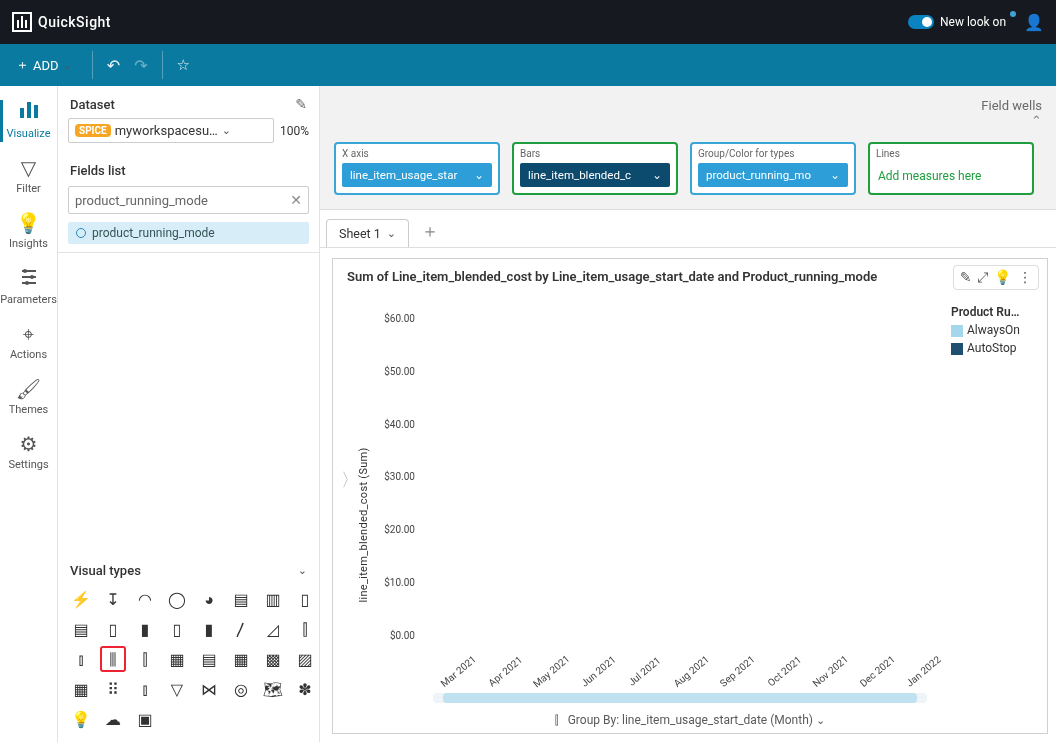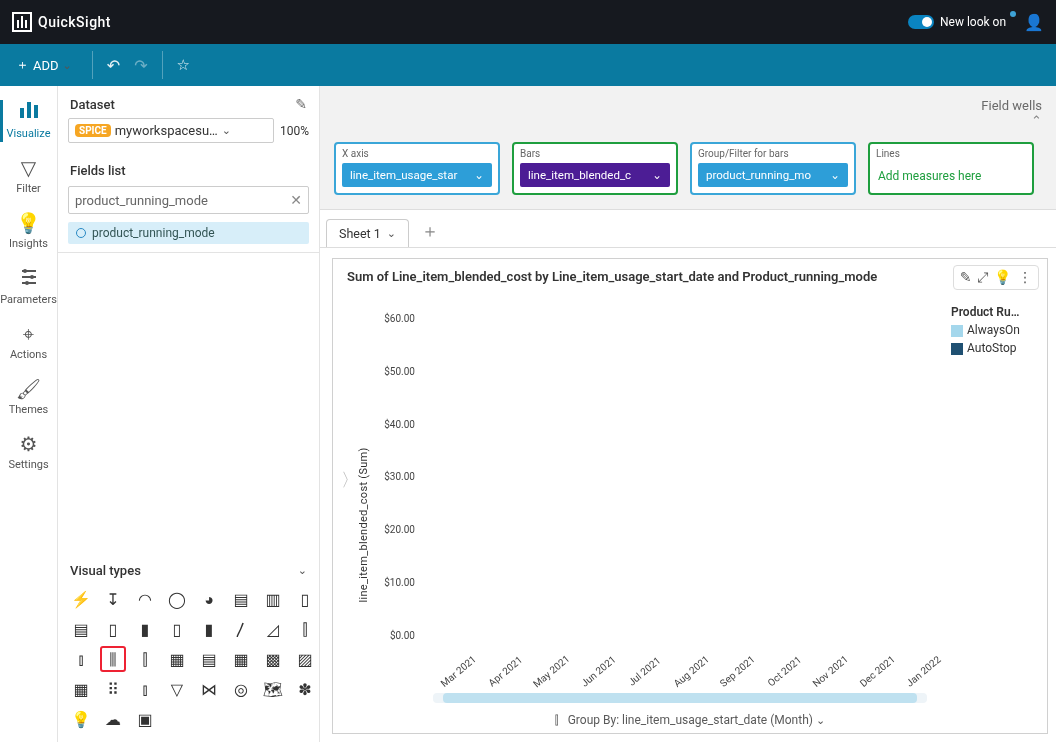--- a/index.html
+++ b/index.html
@@ -73,21 +73,21 @@
 
   
   .main{ position:absolute; top:86px; left:320px; right:0; bottom:0; display:flex; flex-direction:column;}
   .fieldwells{ background:#f2f2f2; border-bottom:1px solid #ddd; padding:8px 14px 14px;}
   .fw-head{ font-size:13px; color:#6a6a6a; padding:4px 0 14px; display:flex; justify-content:space-between; align-items:flex-end;flex-direction:column;}
   .wells{ display:flex; gap:12px;}
   .well{ width:166px; border:2px solid #3aa6d8; border-radius:4px; background:#fff; padding:4px 6px 6px; }
   .well.green{ border-color:#1e9e3e;}
   .well-label{ font-size:10px; color:#666; padding:0 0 4px;}
   .well-chip{ background:#2d9ed8; color:#fff; font-size:11.5px; border-radius:2px; height:24px; display:flex; align-items:center; padding:0 8px; gap:6px; white-space:nowrap; overflow:hidden;}
-  .well-chip.green{ background:#4c1d95;}
+  .well-chip.green{ background:#0c4a6e;}
   .well-chip .v{ margin-left:auto;}
   .well.empty{ color:#1e9e3e; font-size:12px; display:flex; align-items:flex-end;}
   .well.empty .ph{ padding:6px 2px 2px;}
   
   .sheets{ height:38px; border-bottom:1px solid #ddd; display:flex; align-items:flex-end; padding:0 6px;}
   .sheet-tab{ border:1px solid #ccc; border-bottom:none; border-radius:4px 4px 0 0; padding:6px 12px; font-size:12.5px; background:#fff; margin-right:4px; display:flex; gap:6px; align-items:center;}
   .add-sheet{ font-size:18px; color:#888; padding:4px 8px; cursor:pointer;}
   
   .viz-wrap{ flex:1; position:relative; padding:10px 8px 8px 12px; }
   .viz-card{ position:absolute; inset:10px 8px 8px 12px; border:1px solid #d0d0d0; background:#fff;}
@@ -286,21 +286,21 @@
         </div>
       </div>
       <div class="well green">
         <div class="well-label">Bars</div>
         <div class="well-chip green">
           <span>line_item_blended_c</span>
           <span class="v">⌄</span>
         </div>
       </div>
       <div class="well">
-        <div class="well-label">Group/Filter for bars</div>
+        <div class="well-label">Group/Color for types</div>
         <div class="well-chip">
           <span>product_running_mo</span>
           <span class="v">⌄</span>
         </div>
       </div>
       <div class="well green empty" style="flex-direction:column;align-items:flex-start;">
         <div class="well-label">Lines</div>
         <div class="ph">Add measures here</div>
       </div>
     </div>

